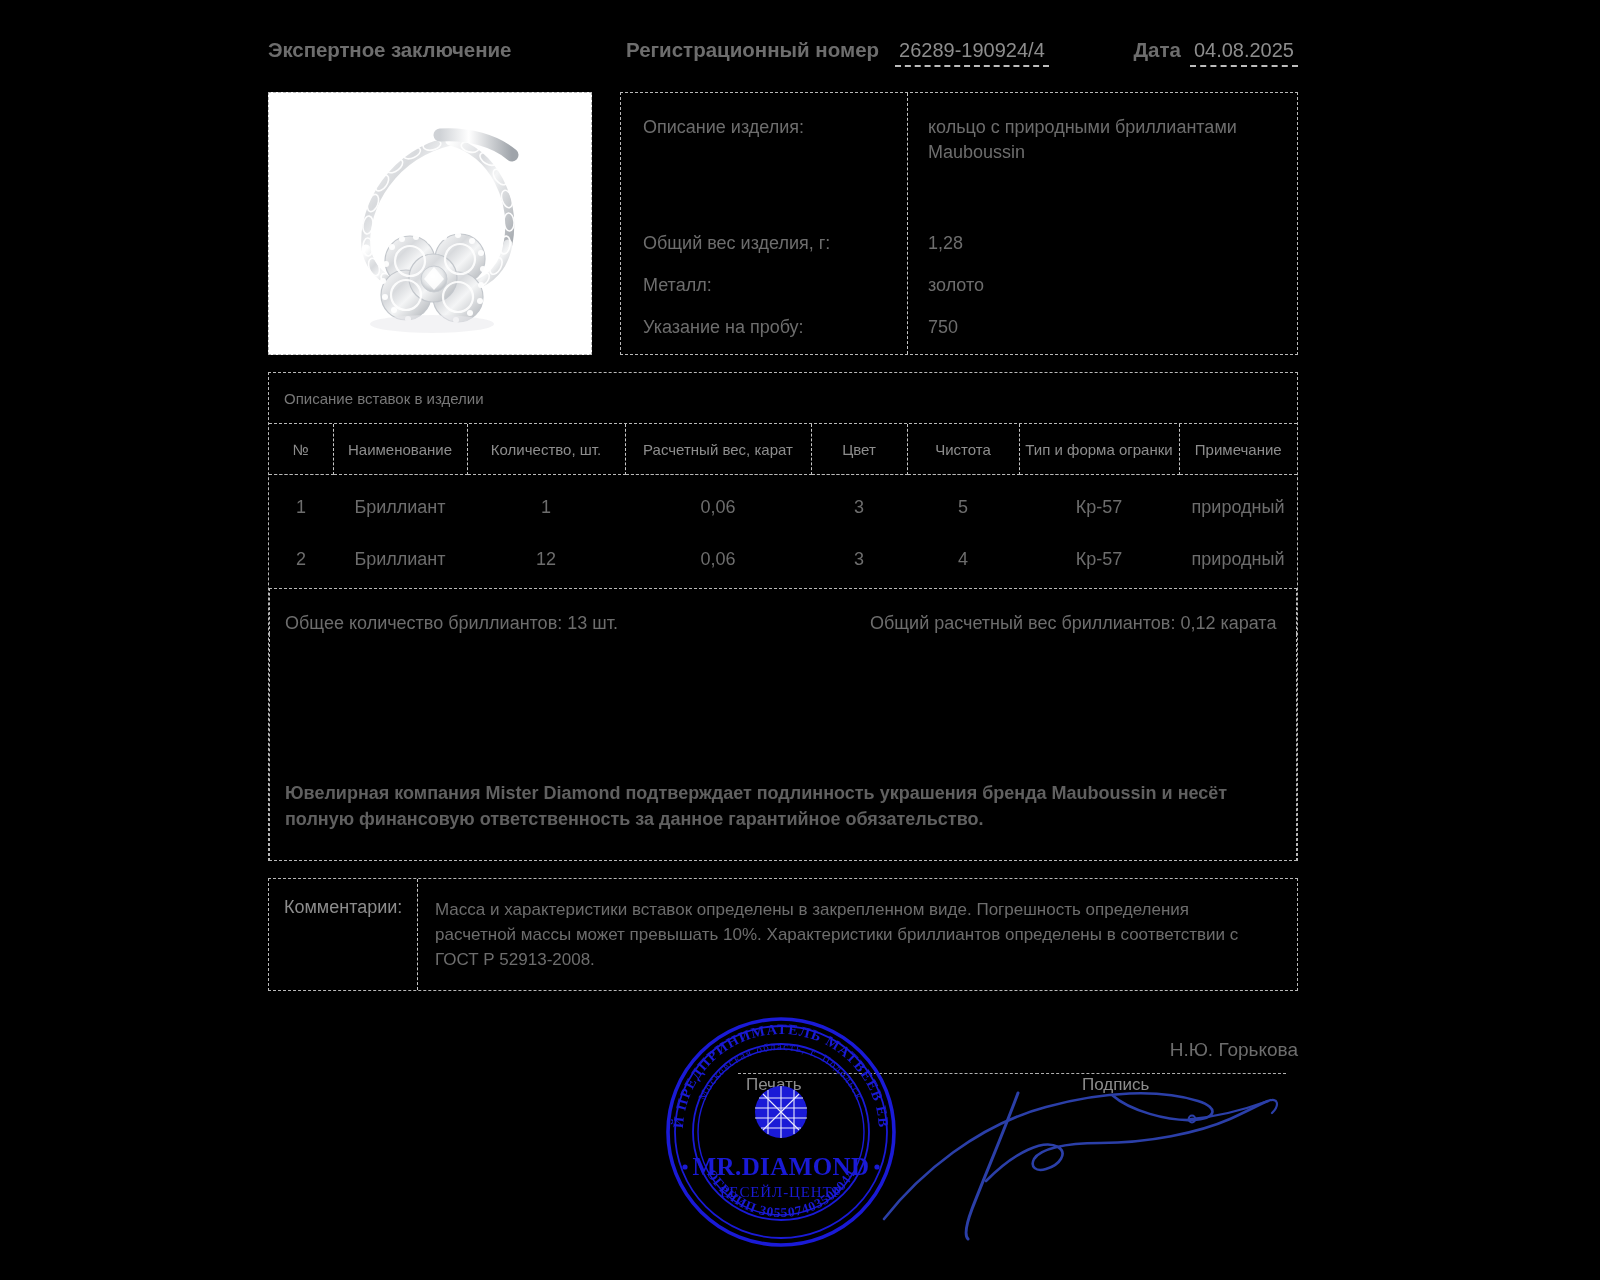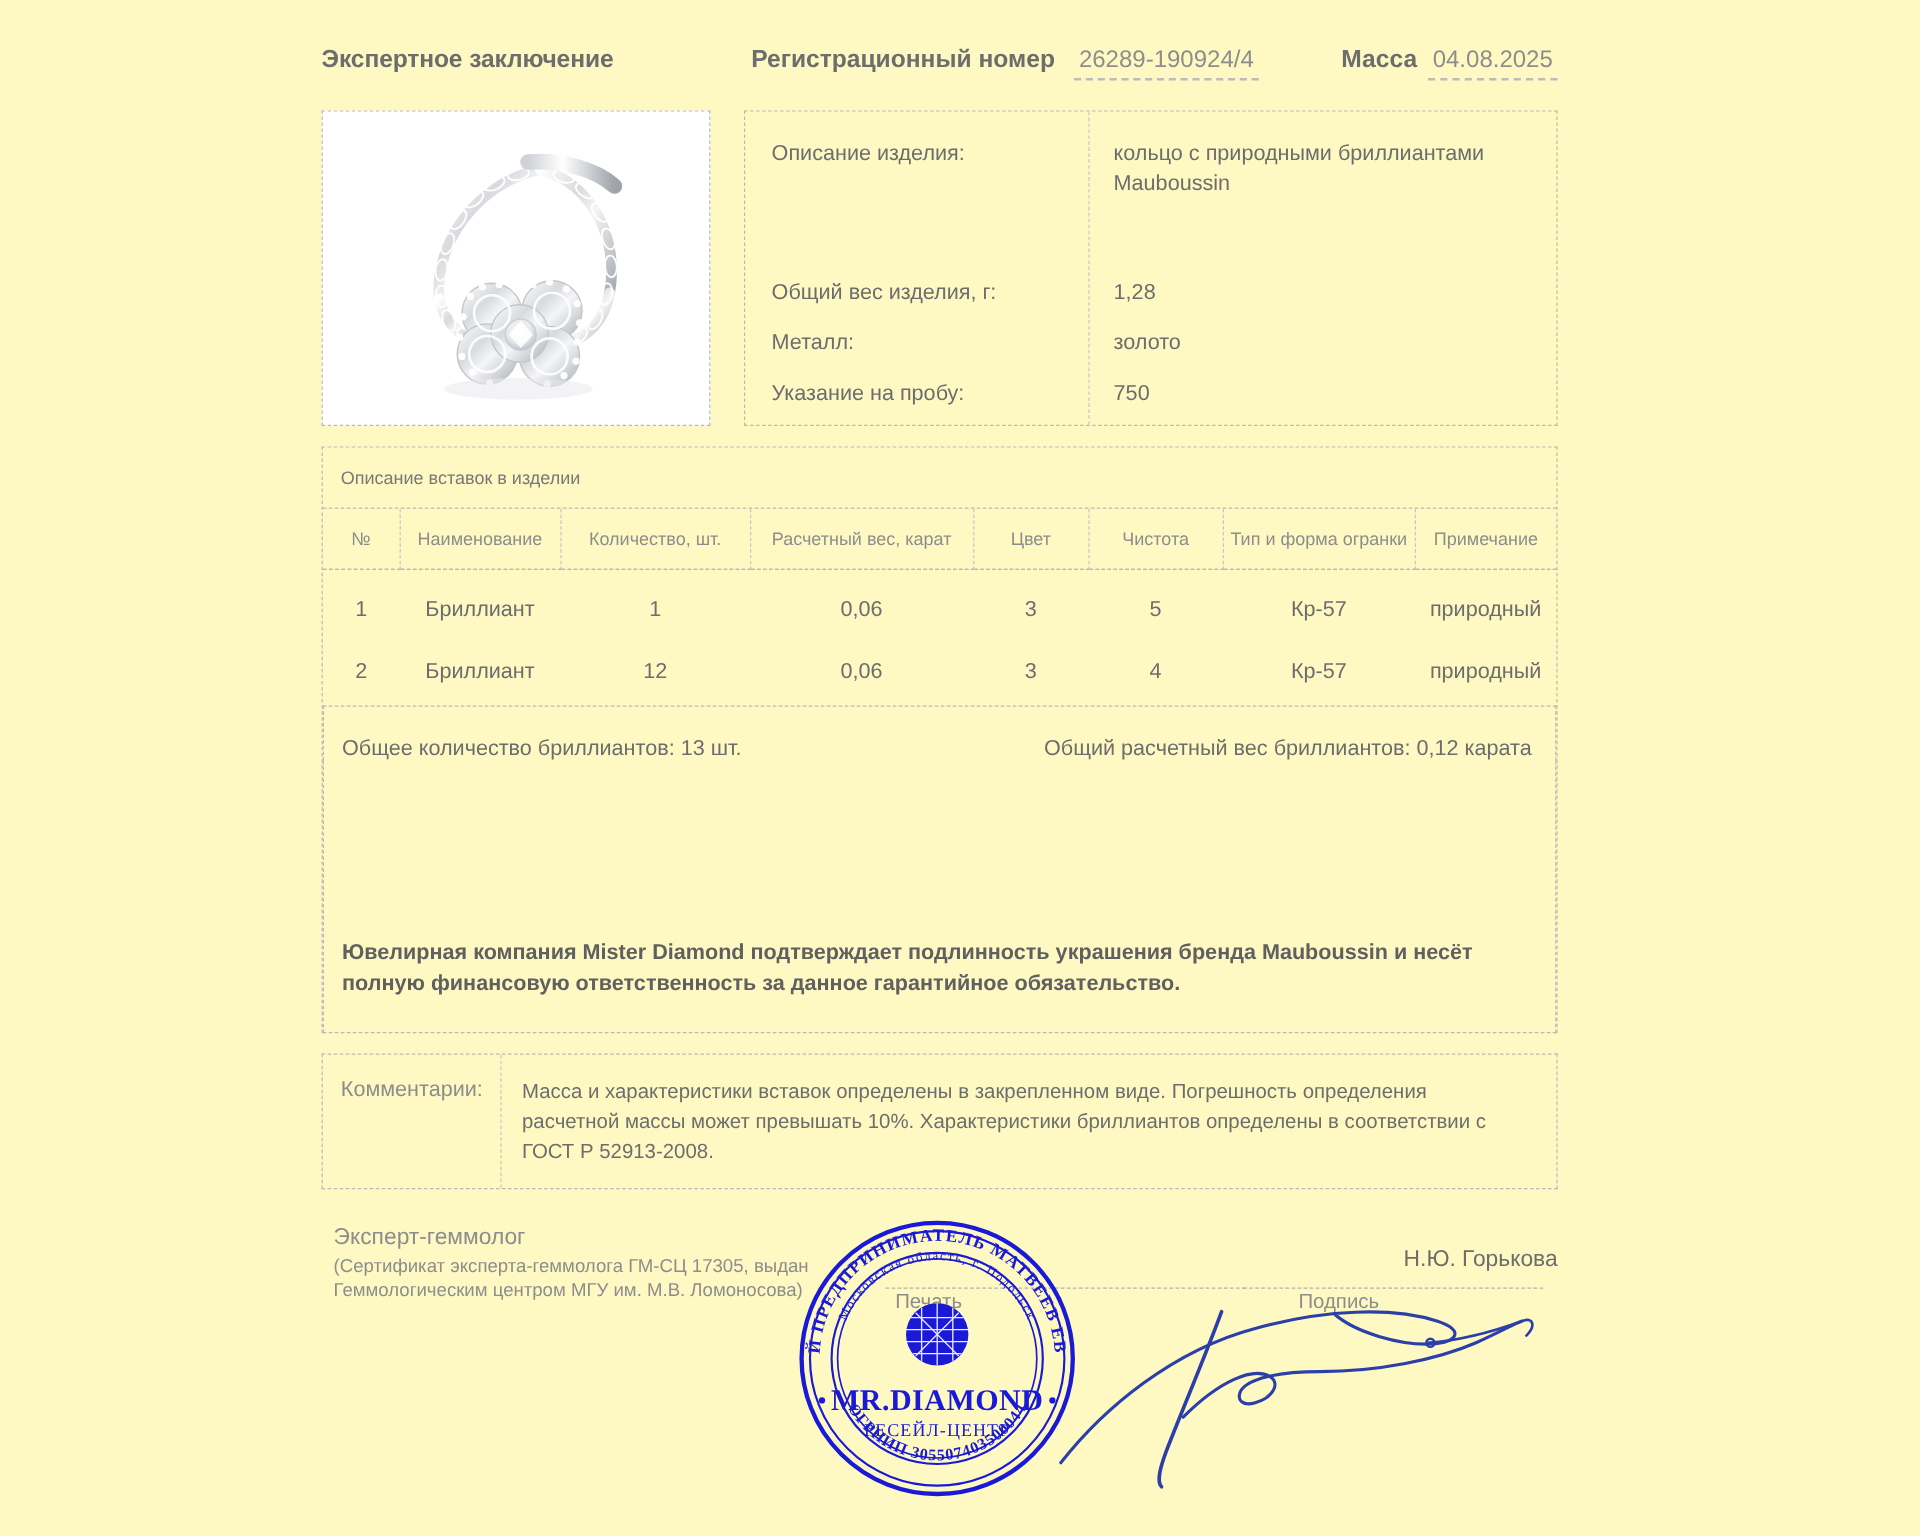--- a/index.html
+++ b/index.html
@@ -6,21 +6,21 @@
   html, body {
     margin: 0; padding: 0;
     width: 1600px; height: 1280px;
     background: #ffffff;
     font-family: "Liberation Sans", sans-serif;
     color: #6d6d6d;
   }
   .page {
     position: relative;
     width: 1600px; height: 1280px;
-    background: #fef9c3;
+    background: #000000;
     overflow: hidden;
   }
   .sheet {
     position: absolute;
     left: 268px; top: 0;
     width: 1030px;
   }
 
   
   .header {
@@ -269,21 +269,21 @@
 <body>
 
 <div class="page">
   <div class="sheet">
 
     <div class="header">
       <div class="hdr-title">Экспертное заключение</div>
       <div class="hdr-reglabel">Регистрационный номер</div>
       <div class="hdr-regval">26289-190924/4</div>
       <div class="hdr-spacer"></div>
-      <div class="hdr-datelabel">Масса</div>
+      <div class="hdr-datelabel">Дата</div>
       <div class="hdr-dateval">04.08.2025</div>
     </div>
 
     <div class="top-row">
 
       <div class="photo-box">
         <svg width="260" height="230" viewBox="0 0 260 230">
           <defs>
             <linearGradient id="gMetal" x1="0" y1="0" x2="1" y2="1">
               <stop offset="0%" stop-color="#ffffff"></stop>
@@ -459,24 +459,20 @@
       </div>
     </div>
 
     <div class="comments-box">
       <div class="comments-label">Комментарии:</div>
       <div class="comments-text">Масса и характеристики вставок определены в закрепленном виде. Погрешность определения расчетной массы может превышать 10%. Характеристики бриллиантов определены в соответствии с ГОСТ Р 52913-2008.</div>
     </div>
 
     <div class="footer">
 
-      <div class="expert-block">
-        <div class="expert-title">Эксперт-геммолог</div>
-        <div class="expert-sub">(Сертификат эксперта-геммолога ГМ-СЦ 17305, выдан Геммологическим центром МГУ им. М.В. Ломоносова)</div>
-      </div>
 
       <div class="seal-line"></div>
       <div class="seal-caption">Печать</div>
 
       <div class="sign-line"></div>
       <div class="sign-caption">Подпись</div>
 
       <div class="signer-name">Н.Ю. Горькова</div>
 
       <div class="stamp-holder">

